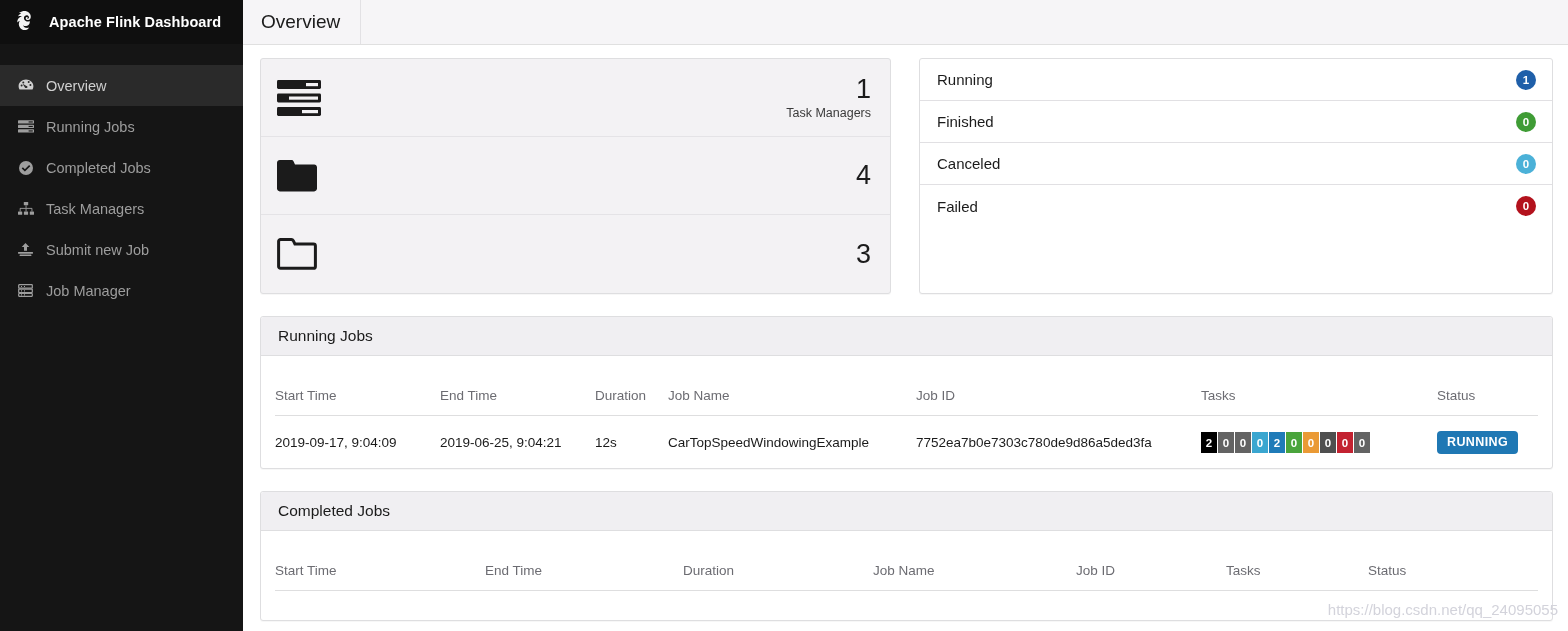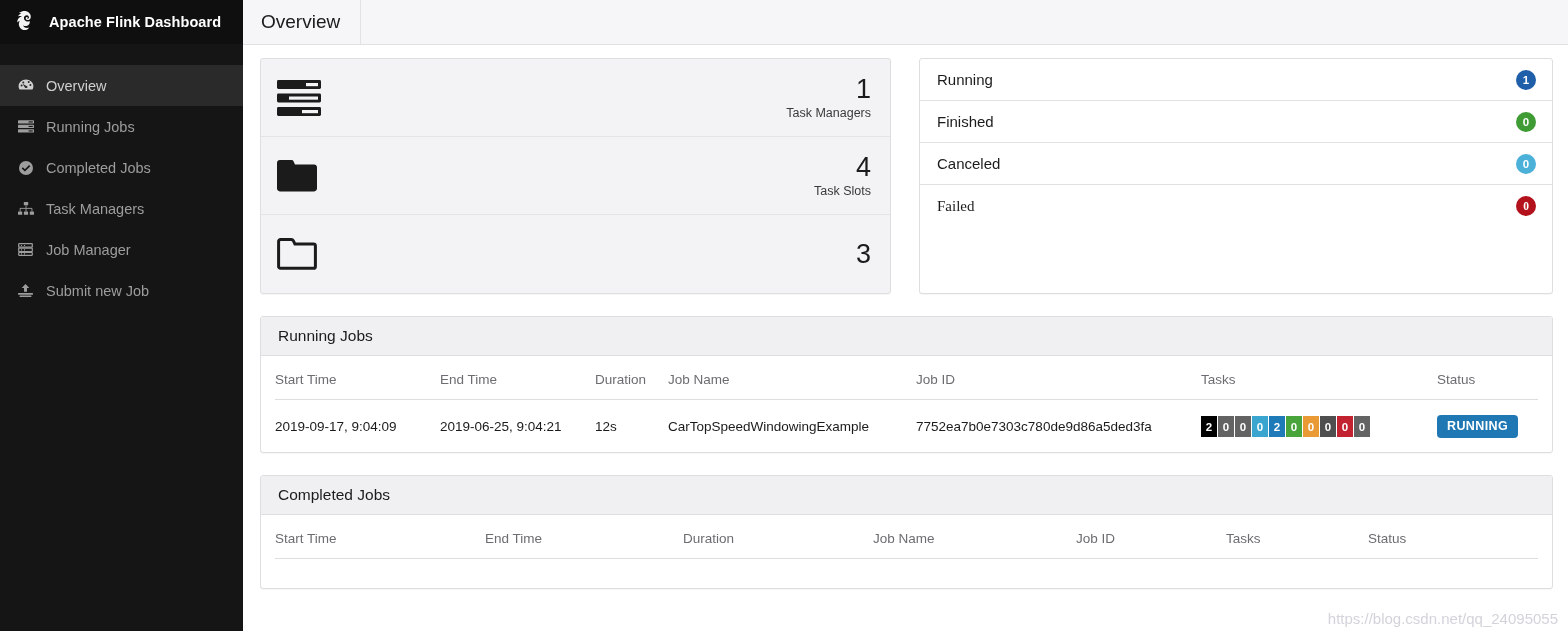--- a/index.html
+++ b/index.html
@@ -118,35 +118,35 @@
   
   #totaljobs-panel { flex: 1 1 auto; }
   .job-row {
     height: 42px;
     display: flex; align-items: center; justify-content: space-between;
     padding: 0 16px 0 17px;
     border-bottom: 1px solid #e1e0e3;
     font-size: 15px;
     color: #1b1b1b;
   }
-  .job-row:last-child { border-bottom: none; font-family: Liberation Serif, serif; }
+  .job-row:last-child { border-bottom: none; }
   .count-badge {
     min-width: 20px; height: 20px;
     border-radius: 10px;
     color: #ffffff;
     font-size: 11.5px;
     font-weight: bold;
     display: flex; align-items: center; justify-content: center;
     padding: 0 6px;
   }
 
   
   #running-panel, #completed-panel { margin-top: 22px; }
   .table-wrap { padding: 0 14px; }
-  table.jobs { width: 100%; border-collapse: collapse; }
+  table.jobs { width: 100%; border-collapse: collapse; margin-top: 16px; }
   table.jobs th {
     text-align: left;
     font-size: 13.5px;
     font-weight: normal;
     color: #6c6c72;
     padding: 16px 0 12px 0;
     border-bottom: 1px solid #dededf;
     white-space: nowrap;
   }
   table.jobs td {
@@ -174,21 +174,21 @@
     padding: 4px 10px 5px 10px;
     border-radius: 4px;
     color: #ffffff;
     font-size: 12.5px;
     font-weight: bold;
     letter-spacing: 0.4px;
   }
 
   #watermark {
     position: absolute;
-    right: 10px; bottom: 4px;
+    right: 10px; bottom: 13px;
     font-size: 15px;
     color: #d3d3db;
     white-space: nowrap;
     pointer-events: none;
   }
 </style>
 </head>
 <body>
 
 <div id="app">
@@ -253,39 +253,39 @@
             <rect x="1.7" y="6.3" width="0.9" height="3.2"></rect>
             <rect x="7.6" y="6.3" width="0.9" height="3.2"></rect>
             <rect x="13.5" y="6.3" width="0.9" height="3.2"></rect>
           </svg>
         </span>
         <span class="nav-label">Task Managers</span>
       </a>
 
       <a class="nav-item">
         <span class="nav-icon">
+          <svg width="15" height="14" viewBox="0 0 15 14" xmlns="http://www.w3.org/2000/svg" fill="currentColor">
+            <path d="M7.5 0L3.7 4.1h2.3v3.6h3V4.1h2.3z"></path>
+            <rect x="0" y="9.1" width="15" height="1.6" rx="0.4"></rect>
+            <rect x="1.6" y="11.5" width="11.8" height="1.6" rx="0.4"></rect>
+          </svg>
+        </span>
+        <span class="nav-label">Submit new Job</span>
+      </a>
+
+      <a class="nav-item">
+        <span class="nav-icon">
           <svg width="15" height="13" viewBox="0 0 15 13" xmlns="http://www.w3.org/2000/svg" fill="none" stroke="currentColor" stroke-width="1.2">
             <rect x="0.7" y="0.7" width="13.6" height="3.5" rx="0.5"></rect>
             <rect x="0.7" y="5.1" width="13.6" height="3.5" rx="0.5"></rect>
             <rect x="0.7" y="9.5" width="13.6" height="2.8" rx="0.5"></rect>
             <path d="M3 2.5h1M6 2.5h1M3 6.9h1M6 6.9h1M3 10.9h1M6 10.9h1"></path>
           </svg>
         </span>
         <span class="nav-label">Job Manager</span>
-      </a>
-
-      <a class="nav-item">
-        <span class="nav-icon">
-          <svg width="15" height="14" viewBox="0 0 15 14" xmlns="http://www.w3.org/2000/svg" fill="currentColor">
-            <path d="M7.5 0L3.7 4.1h2.3v3.6h3V4.1h2.3z"></path>
-            <rect x="0" y="9.1" width="15" height="1.6" rx="0.4"></rect>
-            <rect x="1.6" y="11.5" width="11.8" height="1.6" rx="0.4"></rect>
-          </svg>
-        </span>
-        <span class="nav-label">Submit new Job</span>
       </a>
 
     </div>
   </div>
 
   <div id="main">
 
     <div id="topbar">
       <div class="topbar-cell title">Overview</div>
     </div>
@@ -314,21 +314,20 @@
           </div>
 
           <div class="stat-row">
             <div class="stat-icon">
               <svg width="40" height="32" viewBox="0 0 40 32" xmlns="http://www.w3.org/2000/svg" fill="#1b1b1b">
                 <path d="M2.8 0h11.6c.9 0 1.7.5 2.1 1.3L18 4.4h19.2c1.5 0 2.8 1.3 2.8 2.8v21.4c0 1.5-1.3 2.8-2.8 2.8H2.8C1.3 31.4 0 30.1 0 28.6V2.8C0 1.3 1.3 0 2.8 0z"></path>
               </svg>
             </div>
             <div class="stat-text">
               <div class="stat-number">4</div>
-              <div class="stat-label">Task Slots</div>
             </div>
           </div>
 
           <div class="stat-row">
             <div class="stat-icon">
               <svg width="40" height="32" viewBox="0 0 40 32" xmlns="http://www.w3.org/2000/svg" fill="none" stroke="#1b1b1b" stroke-width="3">
                 <path d="M3.5 1.6h10.9c.8 0 1.5.4 1.9 1.1l1.6 3.2h18.6c1.1 0 1.9.9 1.9 1.9v20.6c0 1.1-.9 1.9-1.9 1.9H3.5c-1.1 0-1.9-.9-1.9-1.9V3.5c0-1.1.9-1.9 1.9-1.9z"></path>
               </svg>
             </div>
             <div class="stat-text">

